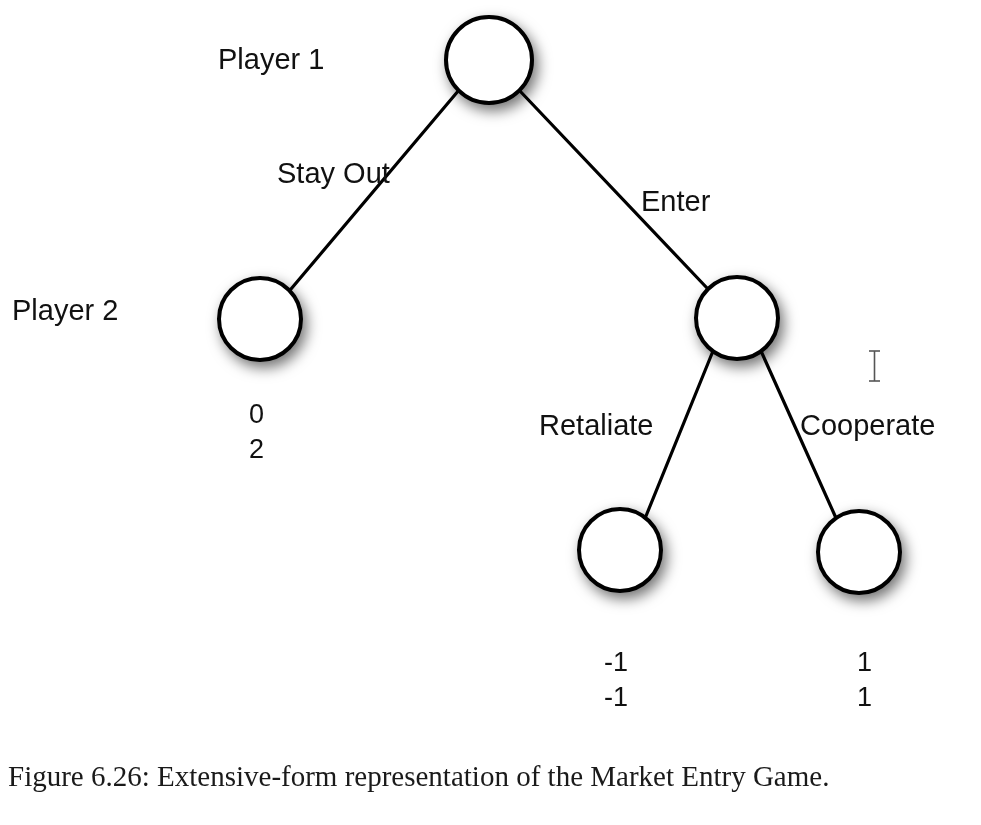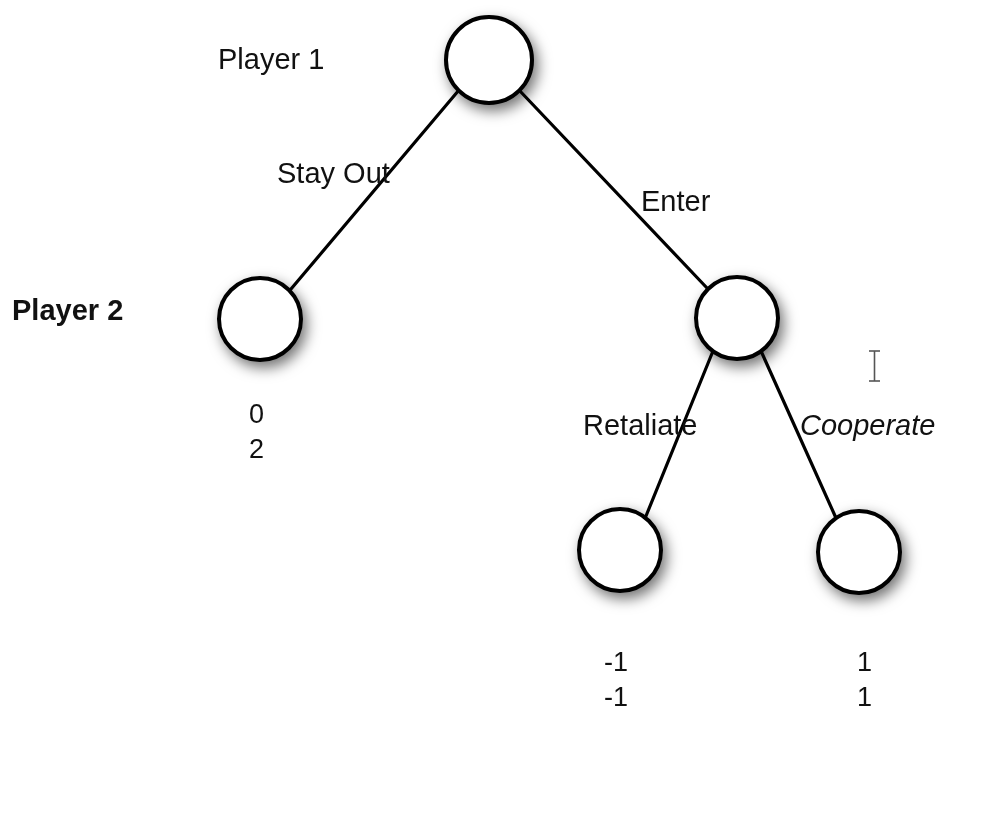--- a/index.html
+++ b/index.html
@@ -99,29 +99,29 @@
       <circle cx="489" cy="60" r="43" fill="#ffffff" stroke="#000000" stroke-width="4"></circle>
       <circle cx="260" cy="319" r="41" fill="#ffffff" stroke="#000000" stroke-width="4"></circle>
       <circle cx="737" cy="318" r="41" fill="#ffffff" stroke="#000000" stroke-width="4"></circle>
       <circle cx="620" cy="550" r="41" fill="#ffffff" stroke="#000000" stroke-width="4"></circle>
       <circle cx="859" cy="552" r="41" fill="#ffffff" stroke="#000000" stroke-width="4"></circle>
     </g>
   </svg>
 
   <div class="diagram-label" style="left:218px; top:45px;">Player 1</div>
 
-  <div class="diagram-label" style="left:12px; top:296px;font-weight:bold;">Player 2</div>
+  <div class="diagram-label" style="left:12px; top:296px;">Player 2</div>
 
   <div class="diagram-label" style="left:247px; top:159px;margin-left:30px;">Stay Out</div>
 
   <div class="diagram-label" style="left:641px; top:159px;margin-top:28px;">Enter</div>
 
-  <div class="diagram-label" style="left:539px; top:411px;margin-left:44px;">Retaliate</div>
+  <div class="diagram-label" style="left:539px; top:411px;">Retaliate</div>
 
-  <div class="diagram-label" style="left:800px; top:411px;font-style:italic;">Cooperate</div>
+  <div class="diagram-label" style="left:800px; top:411px;">Cooperate</div>
 
   <div class="payoff-stack" style="left:249px; top:397px;">
     <span class="payoff-value">0</span>
     <span class="payoff-value">2</span>
   </div>
 
   <div class="payoff-stack" style="left:604px; top:645px;">
     <span class="payoff-value">-1</span>
     <span class="payoff-value">-1</span>
   </div>
@@ -132,14 +132,15 @@
   </div>
 
   <svg class="text-cursor" viewBox="0 0 17 36" aria-hidden="true">
     <g stroke="#555555" stroke-width="1.6" fill="none">
       <line x1="8.5" y1="3" x2="8.5" y2="33"></line>
       <line x1="3" y1="3" x2="14" y2="3"></line>
       <line x1="3" y1="33" x2="14" y2="33"></line>
     </g>
   </svg>
 
+  <div class="caption">Figure 6.26: Extensive-form representation of the Market Entry Game.</div>
 
 </div>
 
 </body></html>

